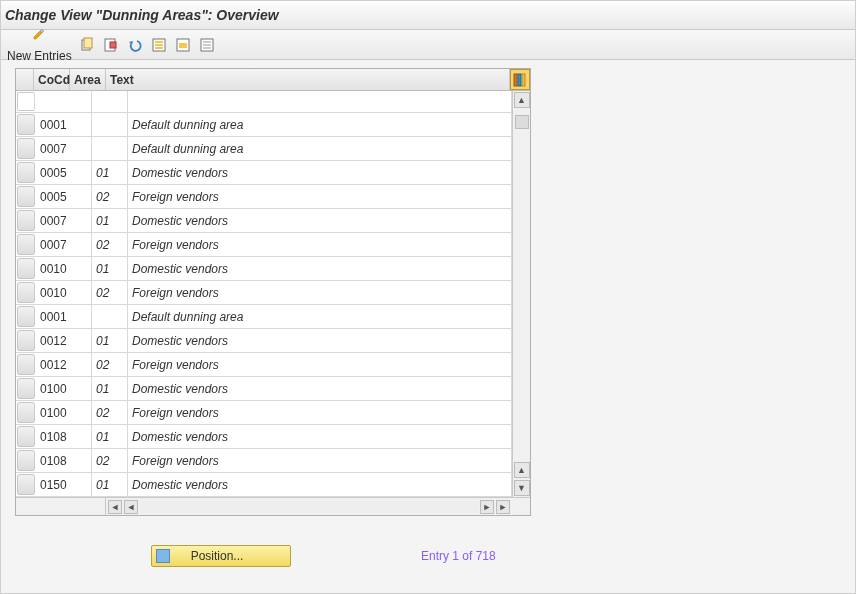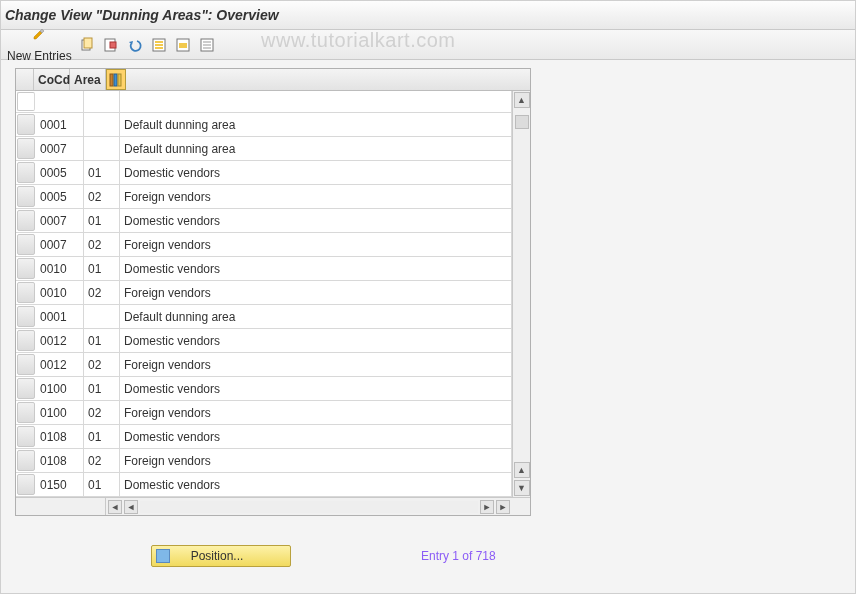--- a/index.html
+++ b/index.html
@@ -122,23 +122,23 @@
   }
   .cell-mark {
     width:18px;
     background: linear-gradient(#f1f1f1,#dcdcdc);
     border:1px solid #c9c9c9;
     border-radius:2px;
     margin:1px;
     cursor:pointer;
     padding:0;
   }
-  .cell-cocd { width:48px; }
-  .cell-area { width:36px; }
-  .cell-text { flex:1; }
+  .cell-cocd { width:56px; }
+  .cell-area { width:36px;font-style:italic; }
+  .cell-text { flex:1;font-style:italic; }
 
   
   .vscroll {
     width: 18px;
     background: #f0f0f0;
     border-left:1px solid #c9c9c9;
     display:flex; flex-direction:column;
     align-items:center;
   }
   .vscroll .arrow {
@@ -197,21 +197,20 @@
   }
   .entry-status { color:#8b5cf6; }
 </style>
 </head>
 <body>
 
 <div class="frame">
 
   <div class="title-bar">Change View "Dunning Areas": Overview</div>
 
-  <div class="watermark">www.tutorialkart.com</div>
 
   <div class="toolbar">
     <span class="new-entries-btn">
       <span class="pencil">
         <svg width="14" height="14" viewBox="0 0 14 14">
             <path d="M2 10 L8 4 L10 6 L4 12 L2 12 Z" fill="#e8a400" stroke="#b07b00" stroke-width="0.5"></path>
             <path d="M8 4 L10 2 L12 4 L10 6 Z" fill="#c0c0c0" stroke="#888" stroke-width="0.5"></path>
           </svg>
       </span>
       <span>New Entries</span>
@@ -257,20 +256,21 @@
         </svg>
     </span>
   </div>
 
   <div class="table-area">
 
     <div class="table-header">
       <div class="th th-mark"></div>
       <div class="th th-cocd">CoCd</div>
       <div class="th th-area">Area</div>
+      <div class="th th-text">Text</div>
       <div class="th-config">
         <svg width="14" height="14" viewBox="0 0 14 14">
           <rect x="1" y="1" width="3" height="12" fill="#c97f2d" stroke="#8a5a1b"></rect>
           <rect x="5" y="1" width="3" height="12" fill="#3e8fd1" stroke="#2a5f8f"></rect>
           <rect x="9" y="1" width="3" height="12" fill="#e8c34a" stroke="#a88a2e"></rect>
         </svg>
       </div>
     </div>
 
     <div class="body-scroll">

